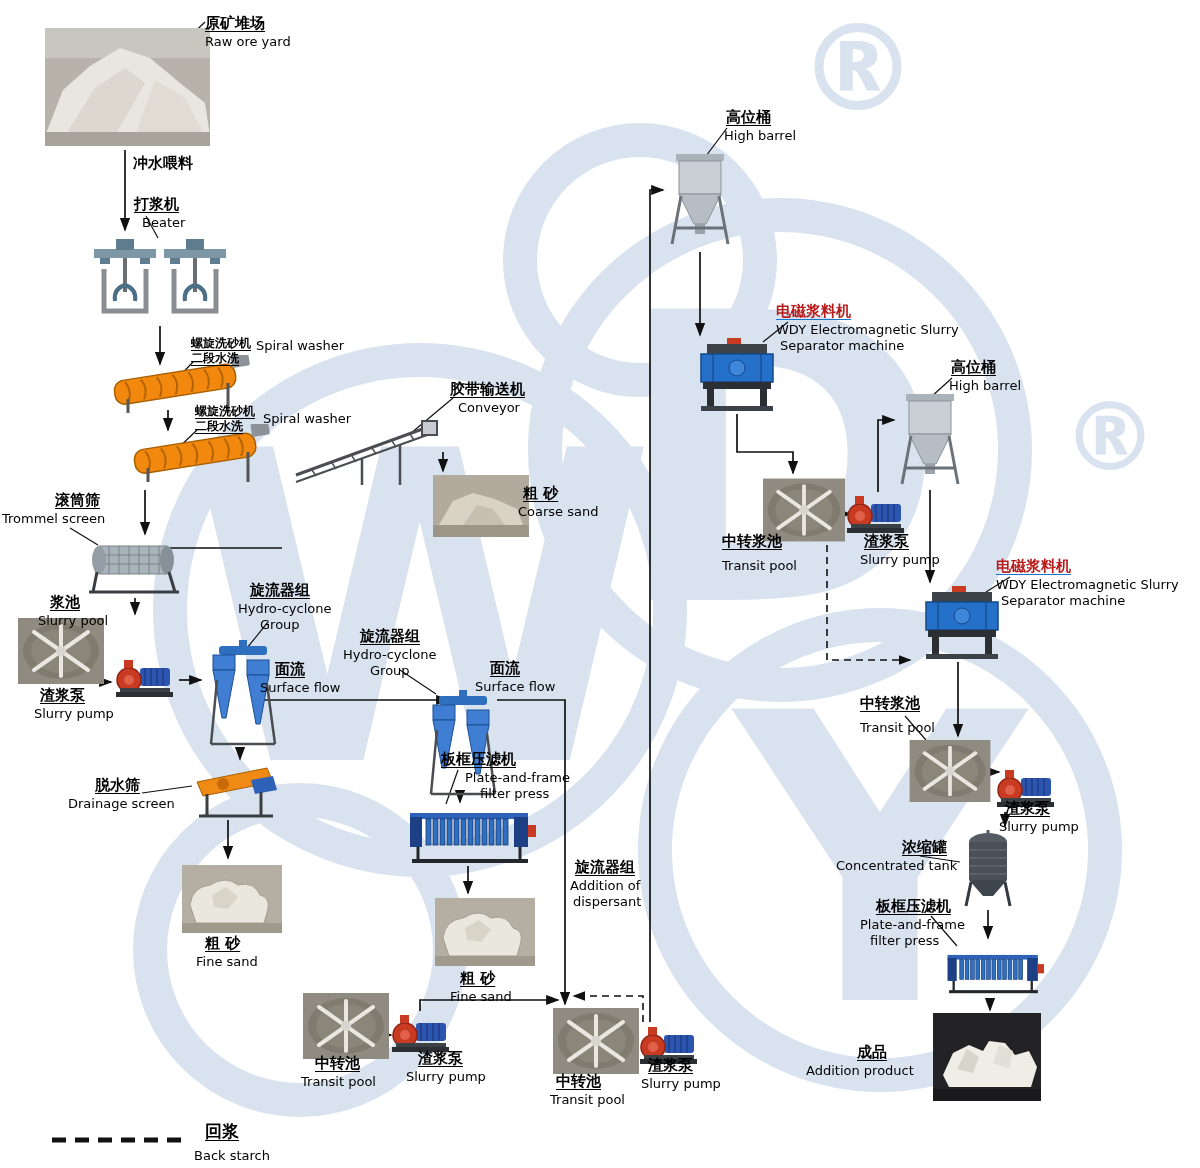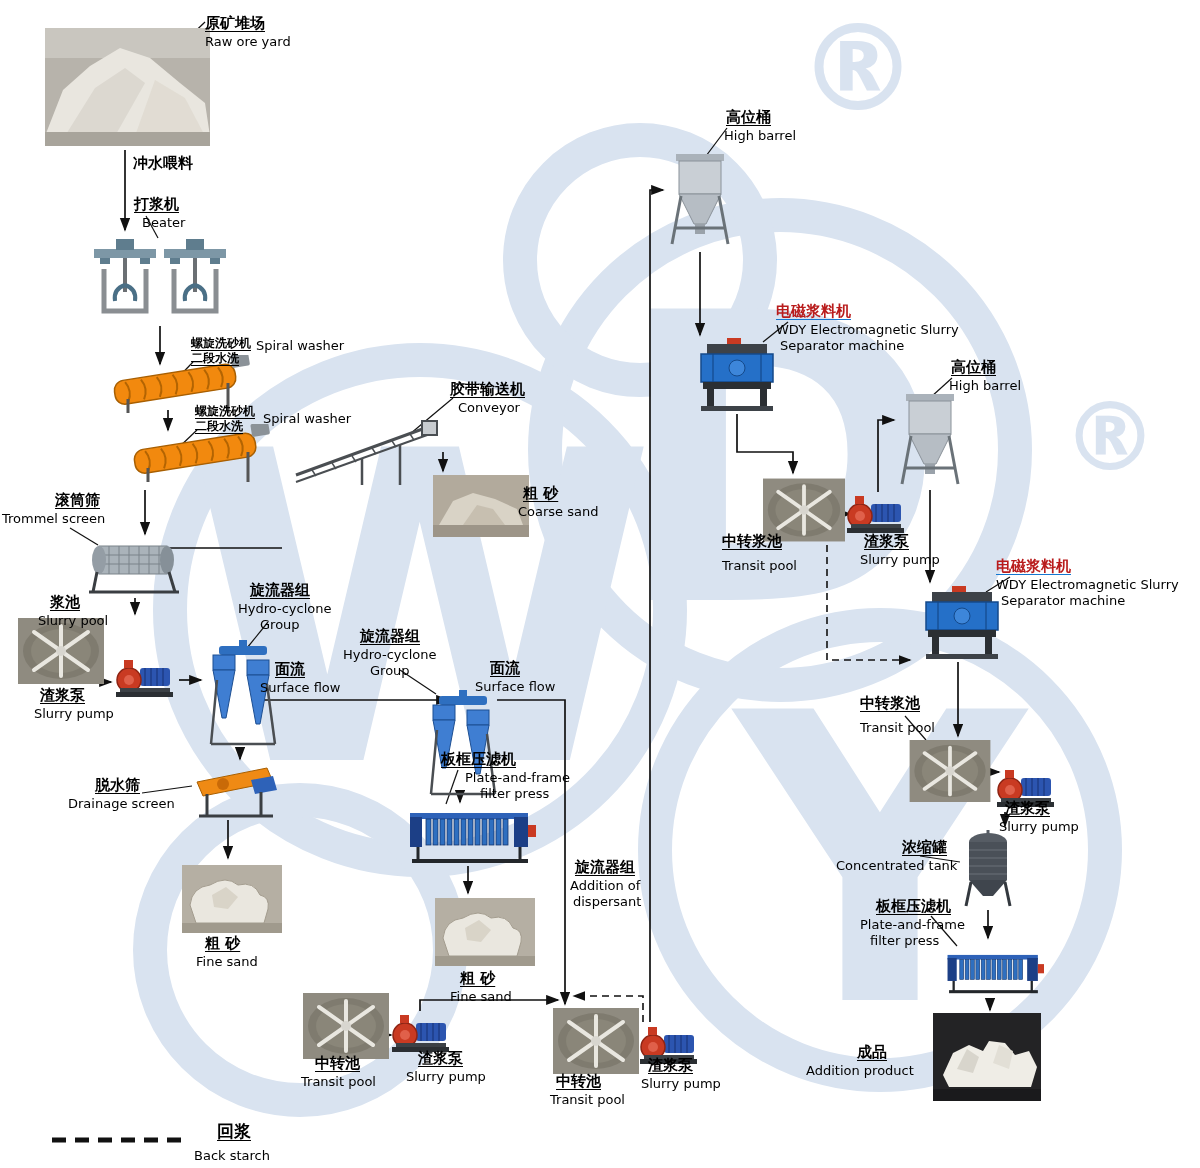--- a/index.html
+++ b/index.html
@@ -760,17 +760,17 @@
     <div class="en" style="margin-left:14px">Plate-and-frame</div>
     <div class="en" style="margin-left:24px">filter press</div>
   </div>
 
   <div class="label" style="left:806px;top:1043px">
     <div class="zh" style="margin-left:51px">成品</div>
     <div class="en">Addition product</div>
   </div>
 
   <div class="label" style="left:194px;top:1120px">
-    <div class="zh" style="margin-left:23px;font-size:17px">回浆</div>
+    <div class="zh" style="margin-left:11px;font-size:17px">回浆</div>
     <div class="en gap">Back starch</div>
   </div>
 
 </div>
 
 </body></html>

